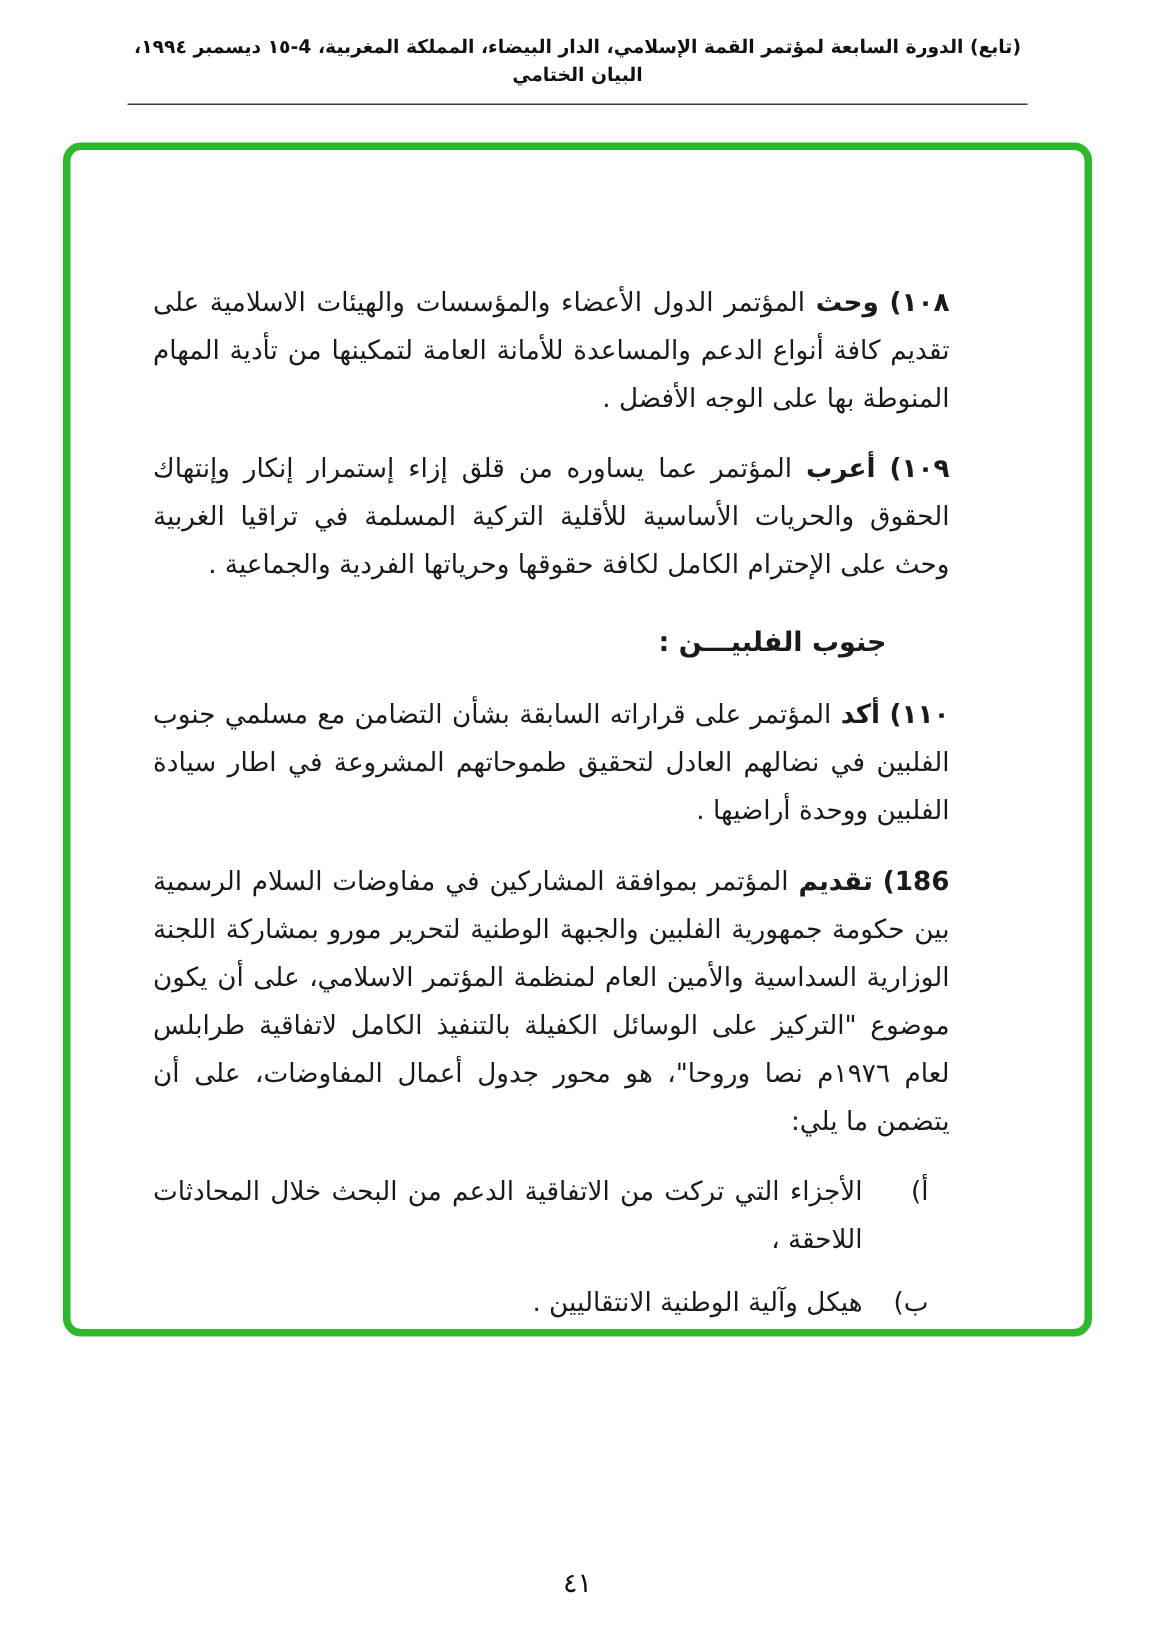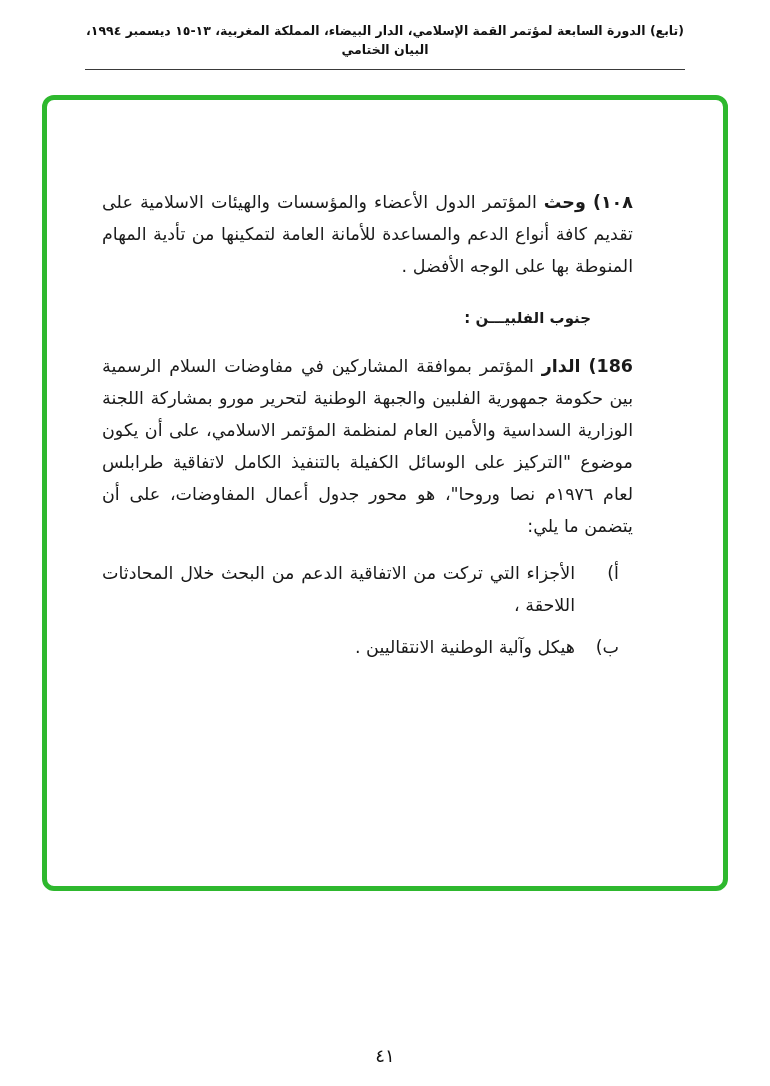--- a/index.html
+++ b/index.html
@@ -57,21 +57,21 @@
     padding: 86px 90px 0 55px;
     font-size: 17.5px;
     line-height: 32px;
     text-align: justify;
   }
   .para { margin-bottom: 15px; }
   .pnum { font-weight: bold; }
   .lead { font-weight: bold; }
   .section-heading {
     font-weight: bold;
-    font-size: 15px;
+    font-size: 18px;
     text-align: right;
     margin: 20px 42px 16px 0;
   }
   .subitems { margin-right: 14px; }
   .subitem {
     display: flex;
     margin-bottom: 10px;
   }
   .sub-marker {
     flex: 0 0 44px;
@@ -91,40 +91,50 @@
     font-size: 18px;
     color: #111;
   }
 </style>
 </head>
 <body>
 
 <div class="page">
 
   <header class="doc-header">
-    <div class="header-title">(تابع) الدورة السابعة لمؤتمر القمة الإسلامي، الدار البيضاء، المملكة المغربية، ١٣-١٥ ديسمبر ١٩٩٤، البيان الختامي</div>
+    <div class="header-title">(تابع) الدورة السابعة لمؤتمر القمة الإسلامي، الدار البيضاء، المملكة المغربية، 4-١٥ ديسمبر ١٩٩٤، البيان الختامي</div>
     <div class="header-rule"></div>
   </header>
 
   <div class="green-frame">
     <div class="body-text">
 
       <p class="para">
         <span class="pnum">١٠٨)</span>
         <span class="lead">وحث</span>
         <span class="ptext">المؤتمر الدول الأعضاء والمؤسسات والهيئات الاسلامية على تقديم كافة أنواع الدعم والمساعدة للأمانة العامة لتمكينها من تأدية المهام المنوطة بها على الوجه الأفضل .</span>
       </p>
 
+      <p class="para">
+        <span class="pnum">١٠٩)</span>
+        <span class="lead">أعرب</span>
+        <span class="ptext">المؤتمر عما يساوره من قلق إزاء إستمرار إنكار وإنتهاك الحقوق والحريات الأساسية للأقلية التركية المسلمة في تراقيا الغربية وحث على الإحترام الكامل لكافة حقوقها وحرياتها الفردية والجماعية .</span>
+      </p>
 
       <h3 class="section-heading">جنوب الفلبيـــن :</h3>
 
+      <p class="para">
+        <span class="pnum">١١٠)</span>
+        <span class="lead">أكد</span>
+        <span class="ptext">المؤتمر على قراراته السابقة بشأن التضامن مع مسلمي جنوب الفلبين في نضالهم العادل لتحقيق طموحاتهم المشروعة في اطار سيادة الفلبين ووحدة أراضيها .</span>
+      </p>
 
       <p class="para">
         <span class="pnum">186)</span>
-        <span class="lead">الدار</span>
+        <span class="lead">تقديم</span>
         <span class="ptext">المؤتمر بموافقة المشاركين في مفاوضات السلام الرسمية بين حكومة جمهورية الفلبين والجبهة الوطنية لتحرير مورو بمشاركة اللجنة الوزارية السداسية والأمين العام لمنظمة المؤتمر الاسلامي، على أن يكون موضوع "التركيز على الوسائل الكفيلة بالتنفيذ الكامل لاتفاقية طرابلس لعام ١٩٧٦م نصا وروحا"، هو محور جدول أعمال المفاوضات، على أن يتضمن ما يلي:</span>
       </p>
 
       <div class="subitems">
         <div class="subitem">
           <span class="sub-marker">أ)</span>
           <span class="sub-text">الأجزاء التي تركت من الاتفاقية الدعم من البحث خلال المحادثات اللاحقة ،</span>
         </div>
         <div class="subitem">
           <span class="sub-marker">ب)</span>

